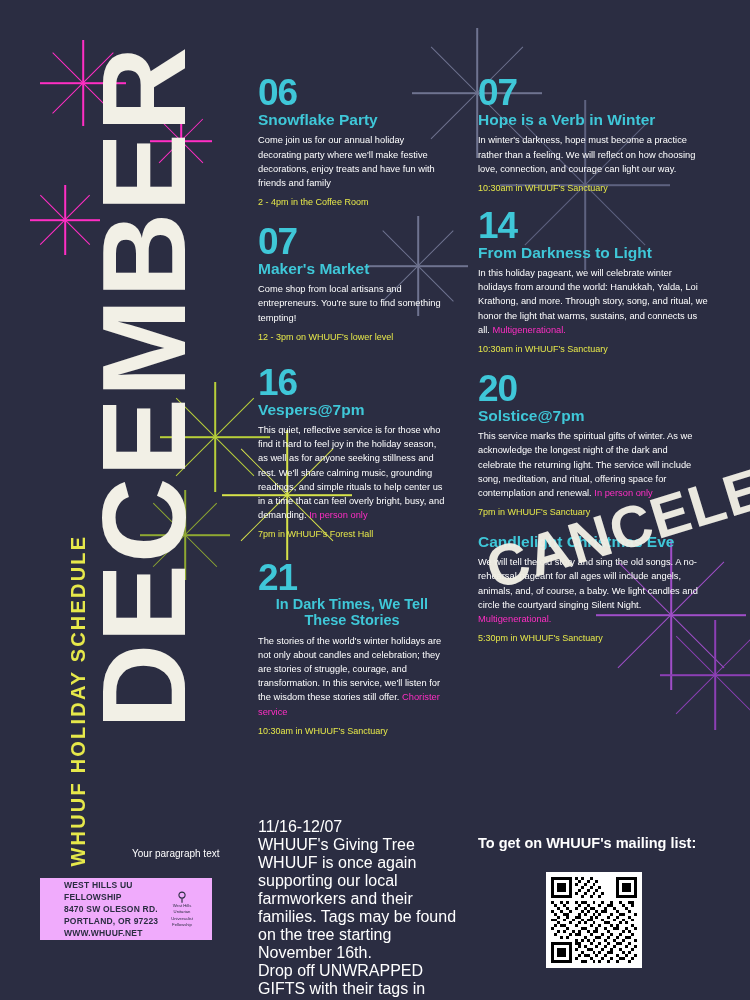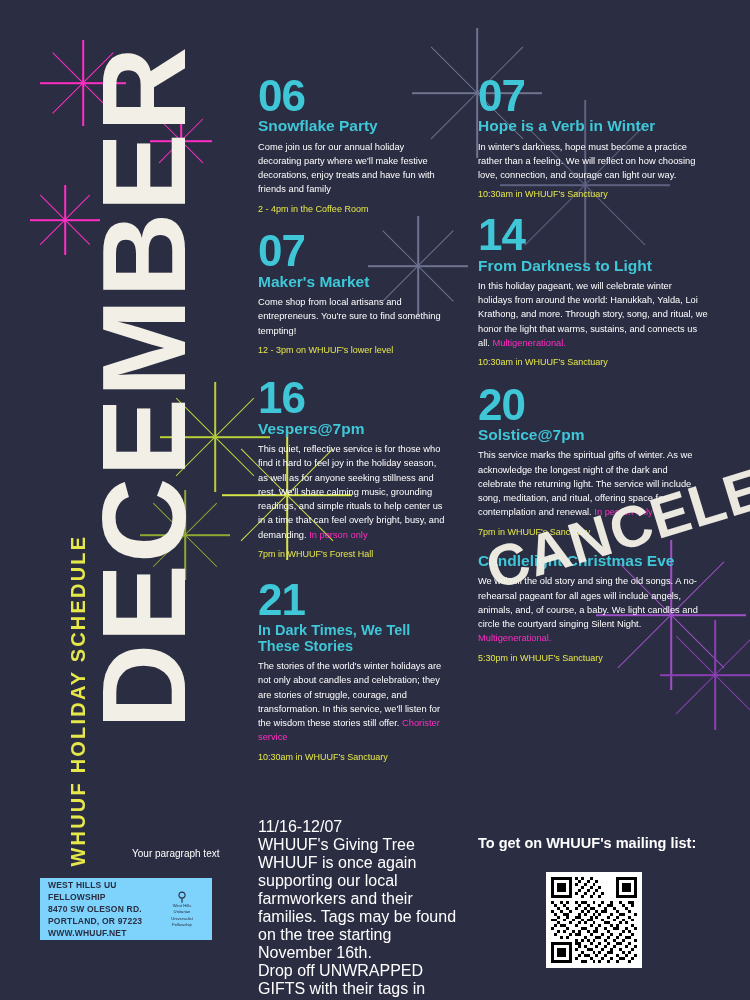--- a/index.html
+++ b/index.html
@@ -55,46 +55,46 @@
   }
   .para-text {
     position:absolute; left:132px; top:848px;
     font-size:10px; color:#ffffff;
   }
 
   
   .addr {
     position:absolute; left:40px; top:878px;
     width:172px; height:62px;
-    background:#7dd3fc;
+    background:#f0abfc;
     display:flex; align-items:center;
-    padding:6px 8px;
+    padding:6px 24px;
   }
   .addr-text { font-size:8.5px; font-weight:bold; color:#2b2d42; line-height:1.42; letter-spacing:.2px; }
   .addr-logo {
     position:absolute; right:4px; top:50%; transform:translateY(-50%);
     width:52px; text-align:center; font-size:4.2px; color:#2b2d42; line-height:1.5;
   }
   .addr-logo .chal { font-size:13px; line-height:1; }
 
   
   .col { position:absolute; }
   .col-left { left:258px; width:188px; }
   .col-right { left:478px; width:230px; }
 
   .ev { position:relative; margin-bottom:14px; }
   .ev .num {
-    font-size:44px; line-height:.92; font-weight:bold;
+    font-size:37px; line-height:.92; font-weight:bold;
     color:#3fc7d8; letter-spacing:-1px;
   }
   .ev .title {
     font-size:15.5px; font-weight:bold; color:#3fc7d8;
     line-height:1.12; margin-top:1px;
   }
-  .ev .title.sm { font-size:14.5px; }
+  .ev .title.sm { font-size:14.5px;text-align:center; }
   .ev .desc {
     font-size:9.3px; line-height:1.53; color:#ffffff; margin-top:5px;
   }
   .ev .desc .hl-pink { color:#ff2ec4; font-weight:normal; }
   .ev .when {
     font-size:9px; font-weight:normal; color:#e6e84a; margin-top:6px; line-height:1.4;
   }
 
   
   .cancel-stamp {

